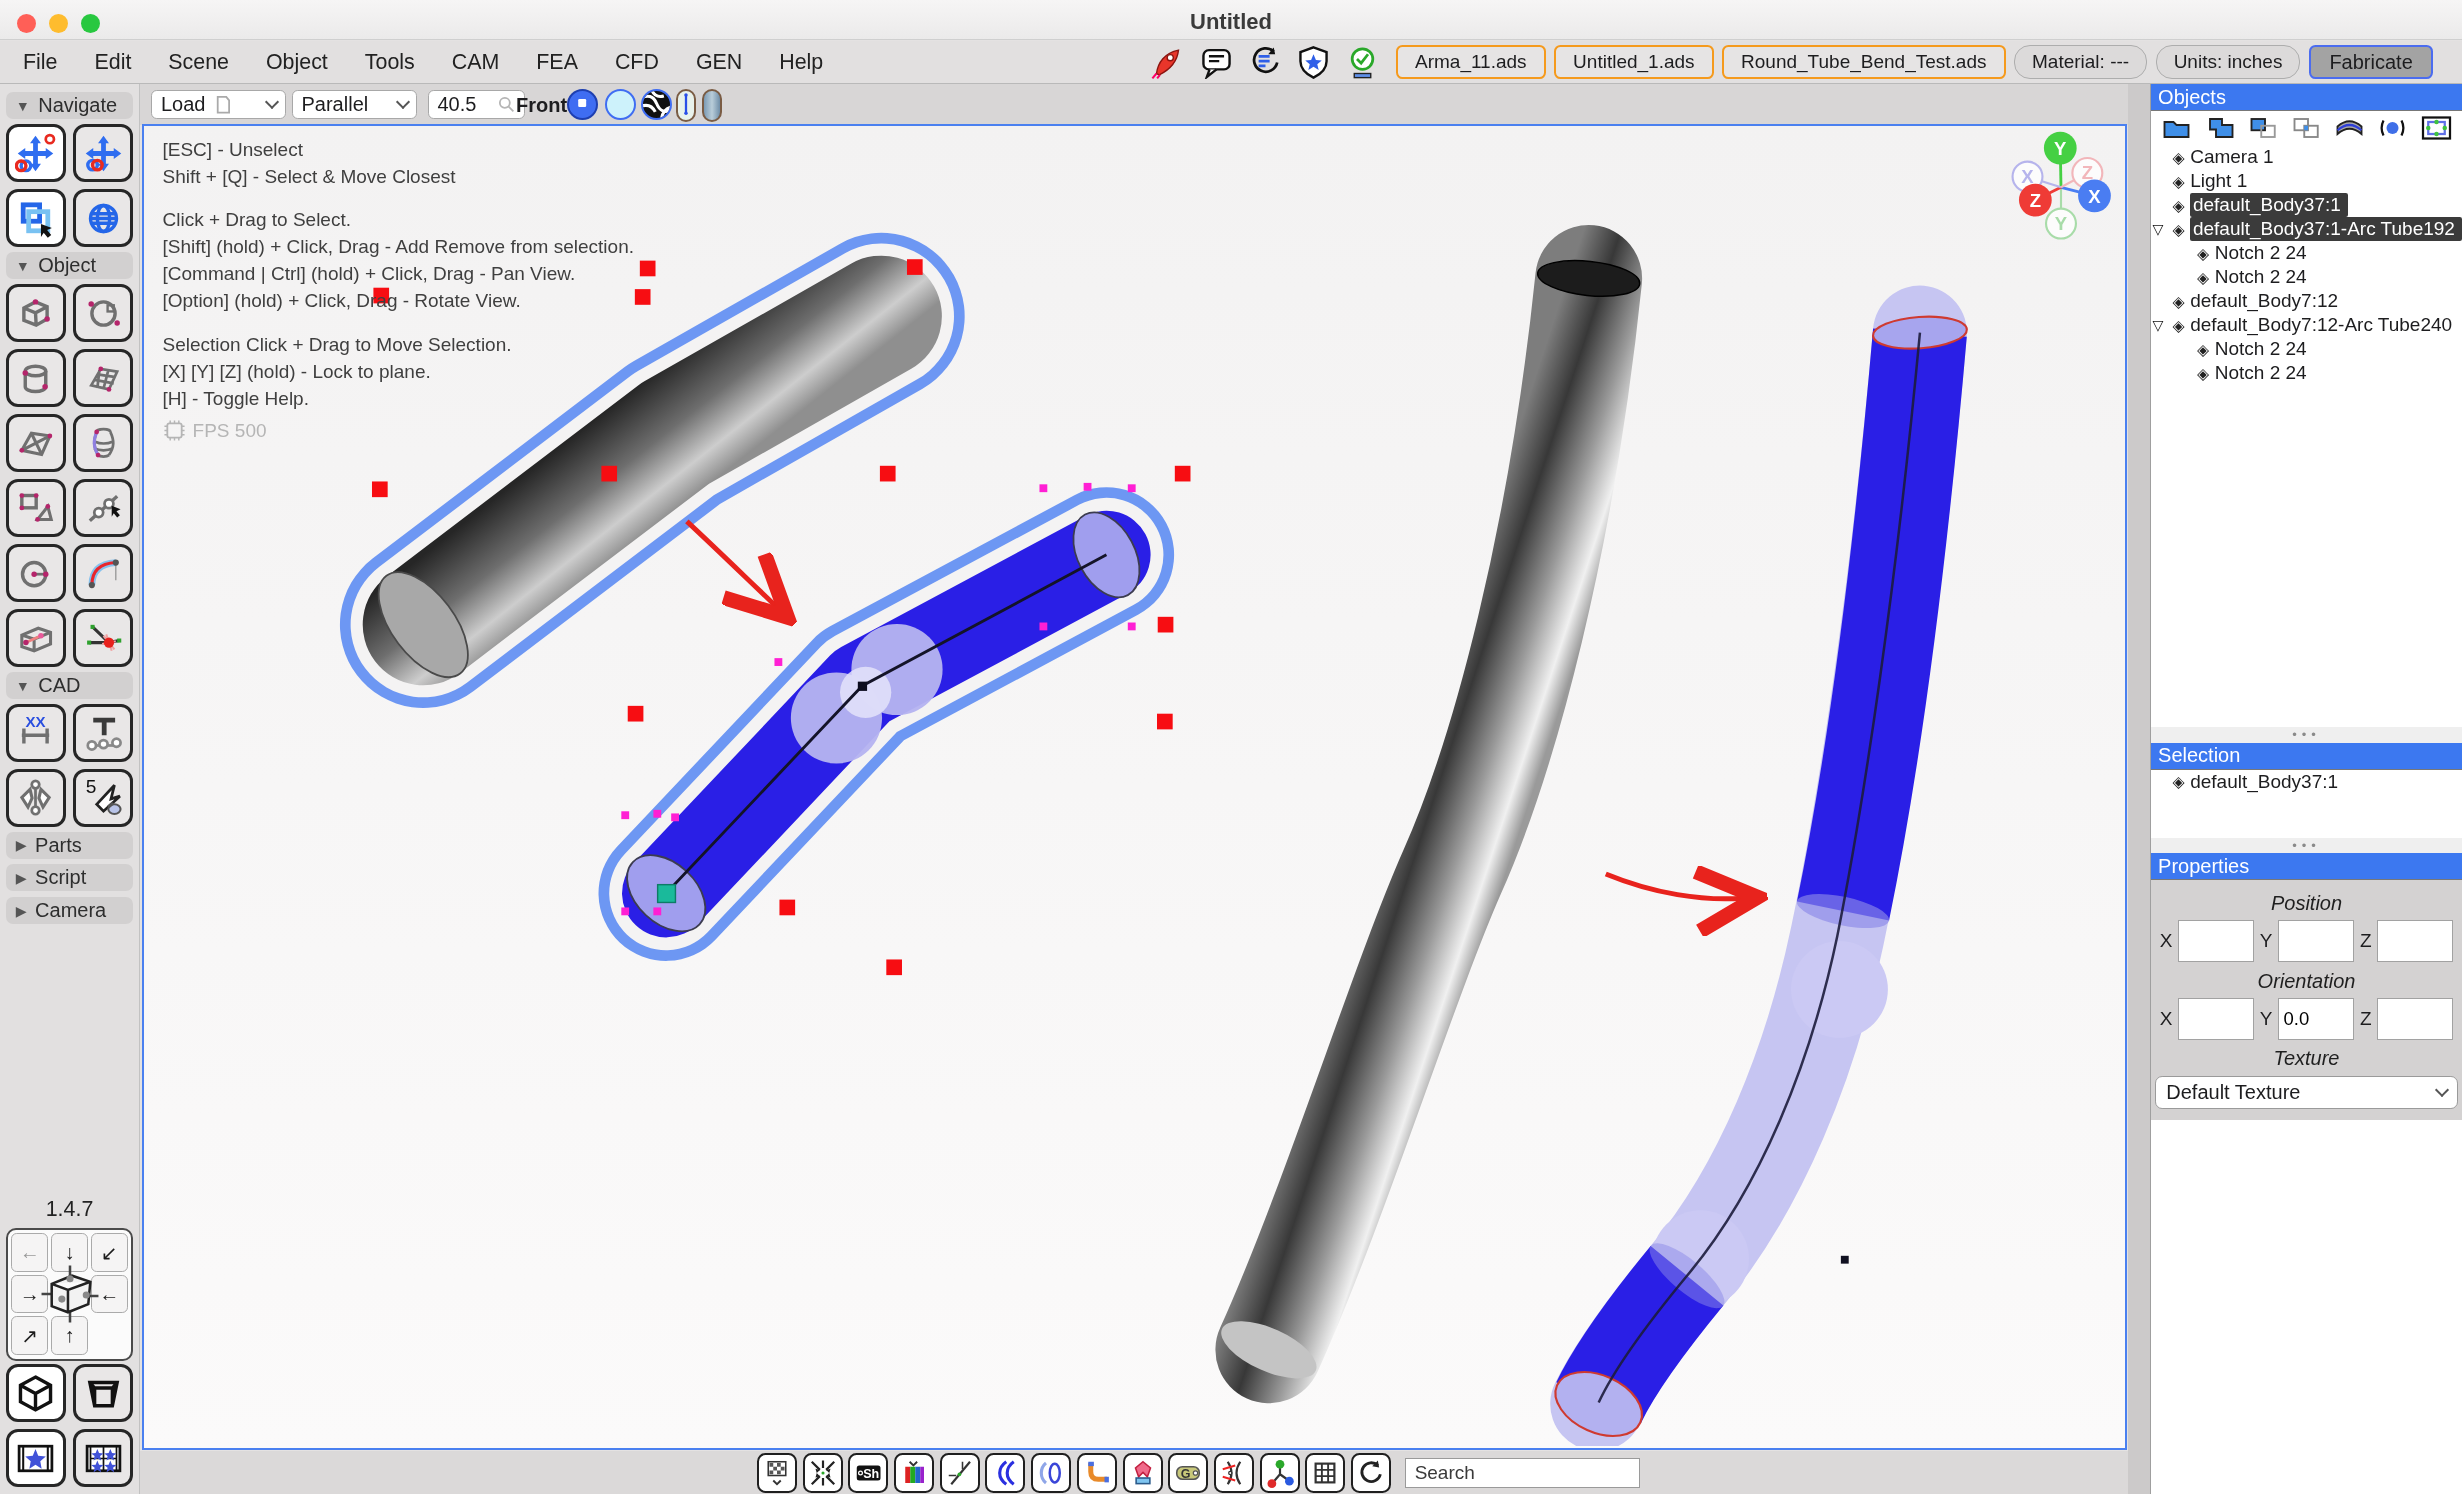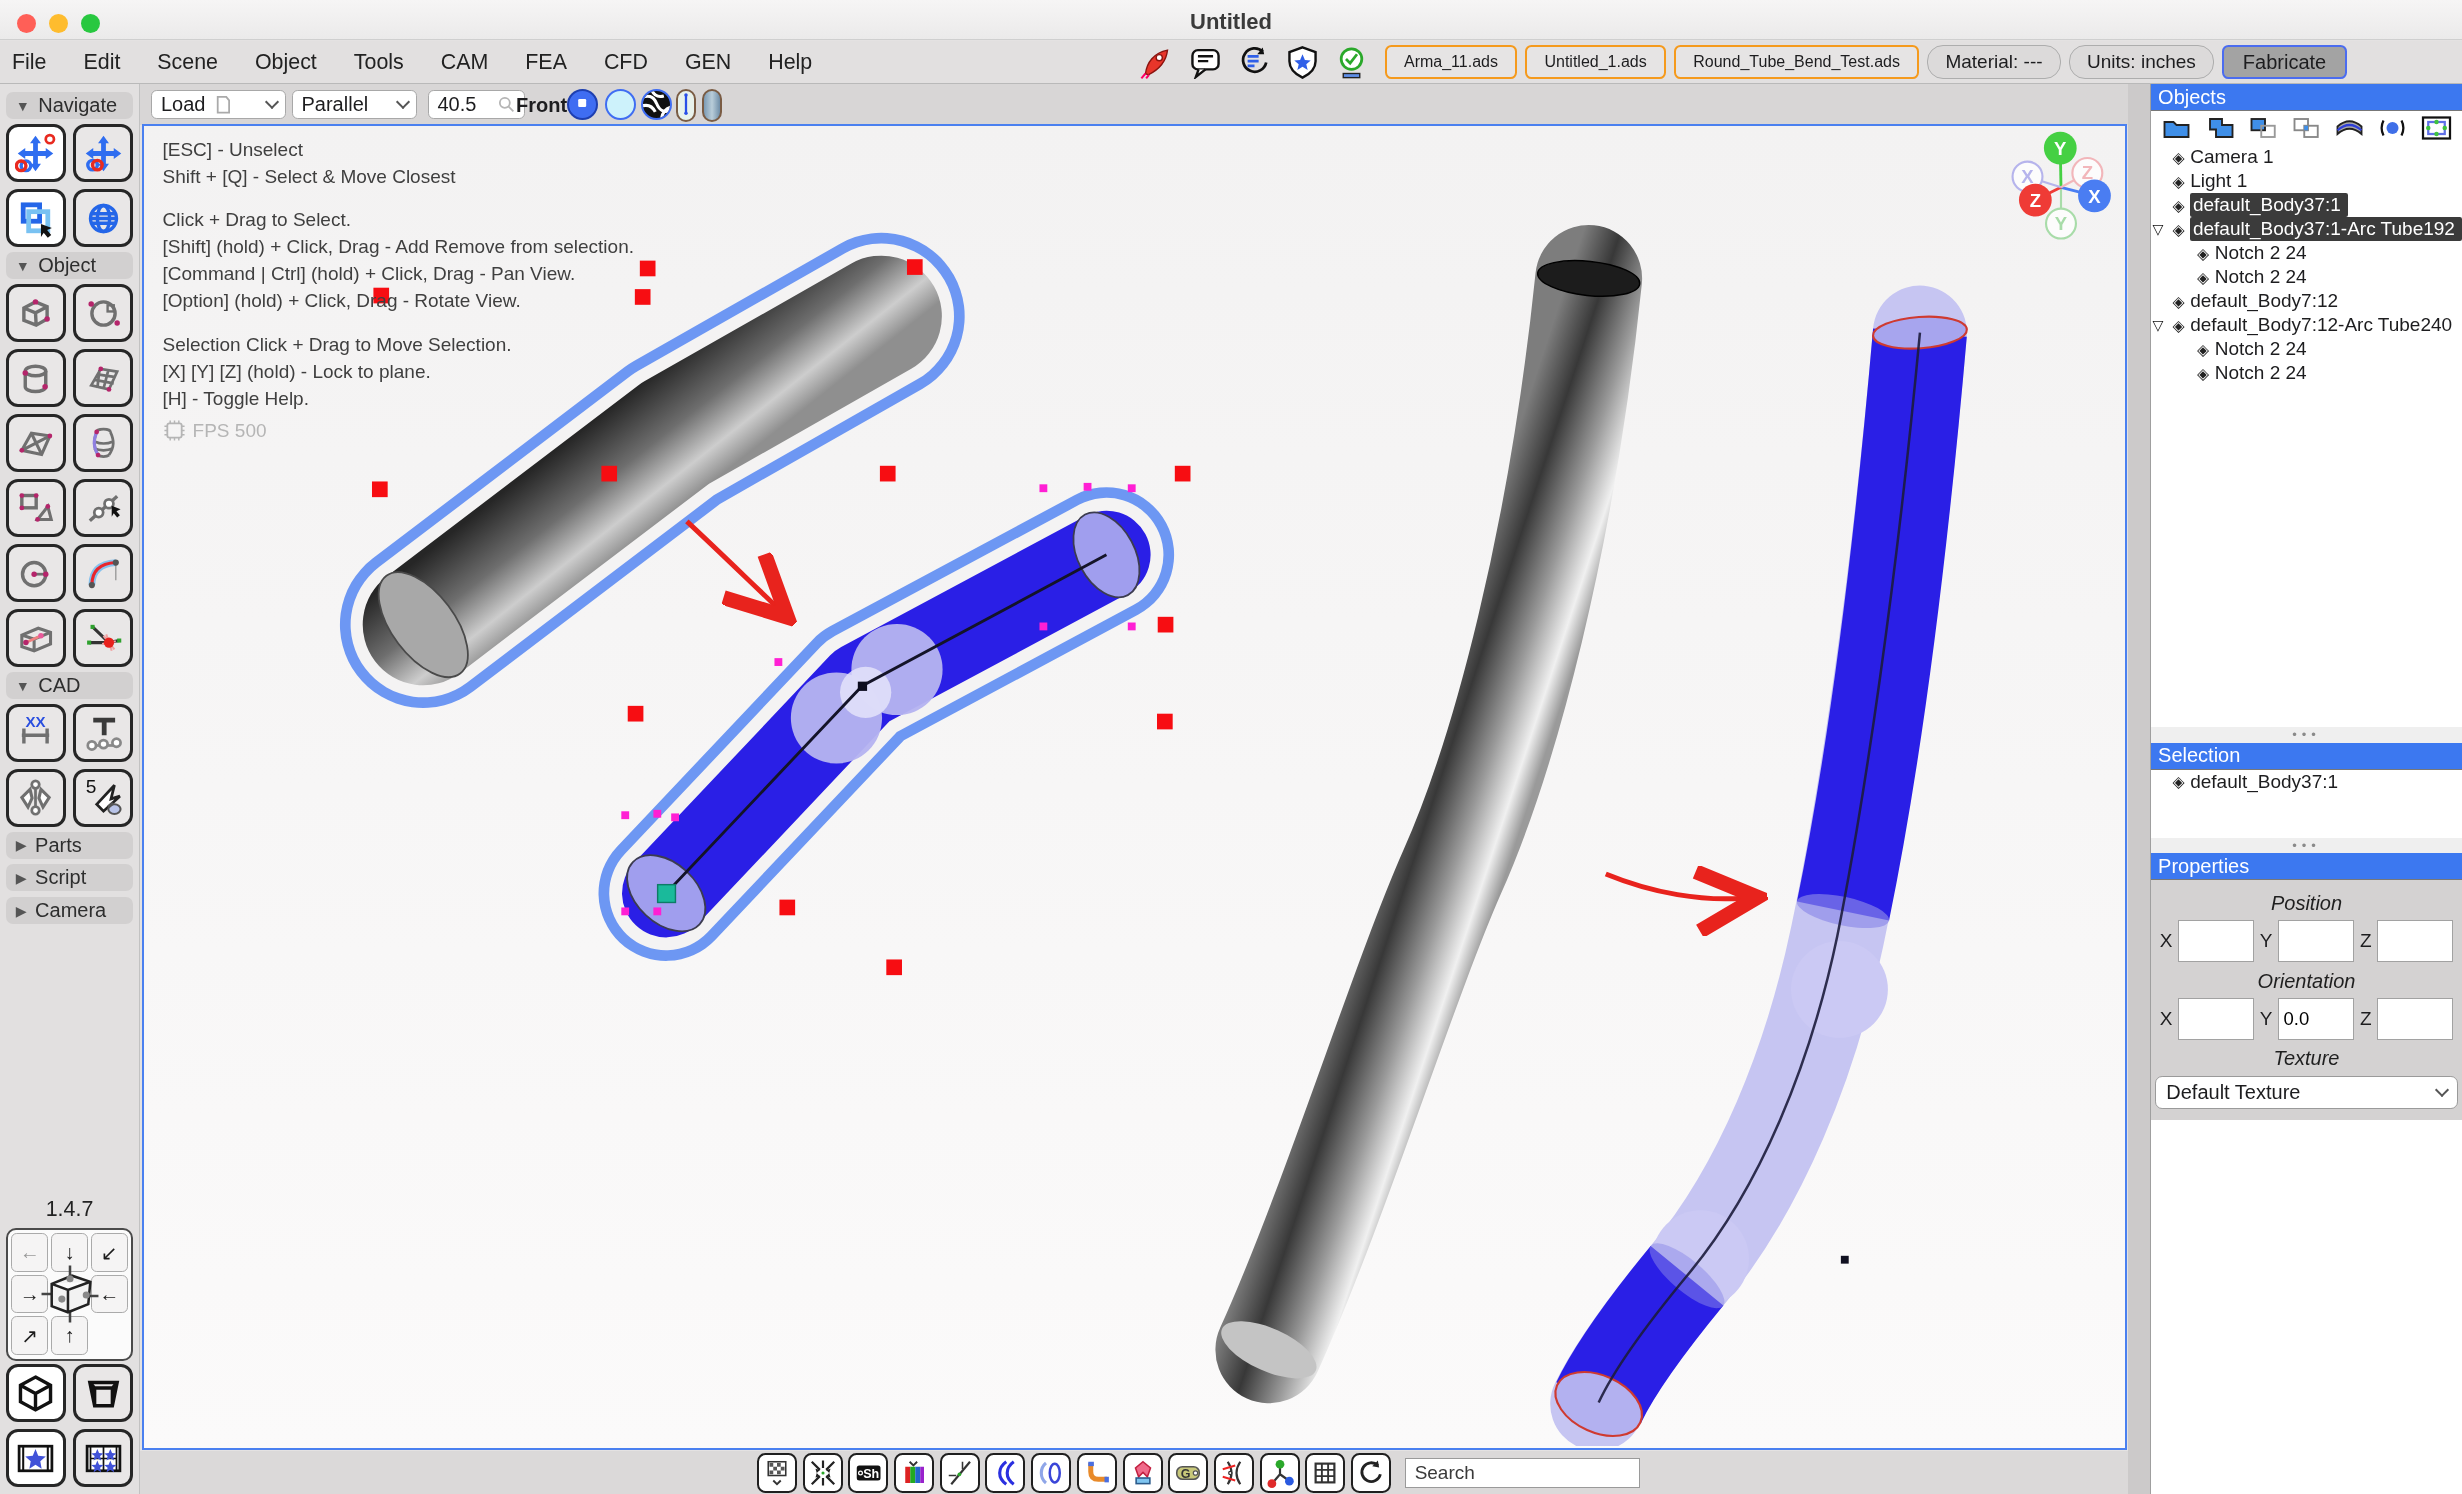--- a/index.html
+++ b/index.html
@@ -12,26 +12,26 @@
               background:linear-gradient(#f6f5f5,#ebeaea); border-bottom:0.7px solid #cfcfcf; }
   .lights { position:absolute; left:17px; top:13.5px; display:flex; gap:13px; }
   .light { width:19px; height:19px; border-radius:50%; }
   .light.red{background:#ff5f57;} .light.yellow{background:#febc2e;} .light.green{background:#28c840;}
   .wintitle { position:absolute; left:0; right:0; top:8.5px; text-align:center;
               font-size:22px; font-weight:bold; color:#3a3a3a; }
 
   
   .menubar { position:absolute; left:0; top:41px; width:2462px; height:43px;
              background:#e2e0e0; border-bottom:0.7px solid #b9b9b9; display:flex; align-items:center; }
-  .menus { display:flex; gap:37px; padding-left:12px; font-size:21.4px; color:#222; }
+  .menus { display:flex; gap:37px; padding-left:23px; font-size:21.4px; color:#222; }
   .menuitem { cursor:default; }
   .menuicons { display:flex; gap:15.7px; align-items:center; margin-left:328px; }
   .mico { width:33px; height:33px; display:flex; align-items:center; justify-content:center; }
   .tabs { display:flex; gap:8.5px; align-items:center; margin-left:17px; }
-  .tab { height:34px; display:flex; align-items:center; padding:0 17px; font-size:16px;
+  .tab { height:34px; display:flex; align-items:center; padding:0 17px; font-size:19px;
          background:#e6e4e4; border:2.1px solid #f59a1d; border-radius:6.4px; white-space:nowrap; }
   .graybtn { height:34px; display:flex; align-items:center; padding:0 17px; font-size:19px;
          background:#dcdada; border:1.4px solid #adadad; border-radius:16px; white-space:nowrap; }
   .fabricate { height:34px; display:flex; align-items:center; padding:0 18.5px; font-size:20px;
          background:#a3a3a3; border:2.1px solid #4b6cf0; border-radius:6.4px; }
 
   
   .sidebar { position:absolute; left:0; top:84px; width:140px; height:1411px;
              background:#e2e0e0; border-right:0.7px solid #c2c2c2; display:flex; flex-direction:column;
              padding:5.7px 4.3px; }

